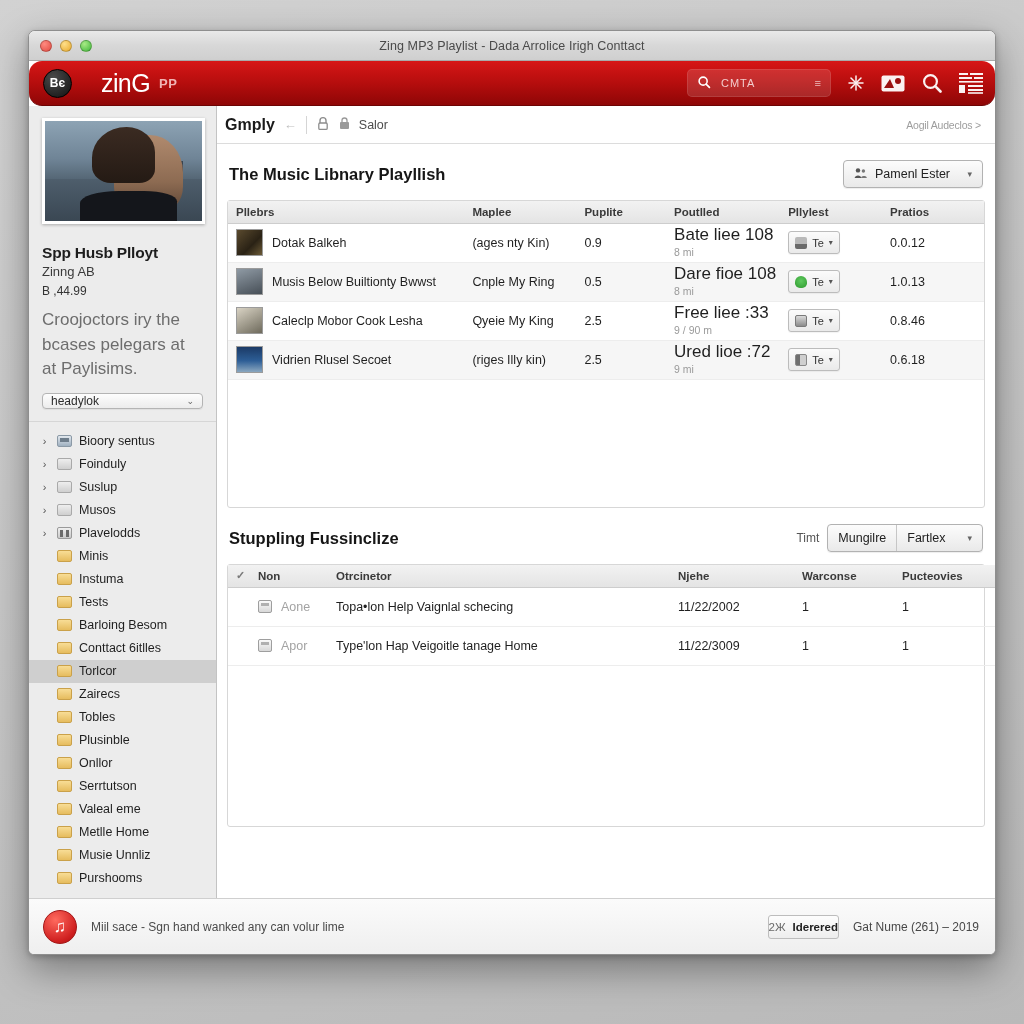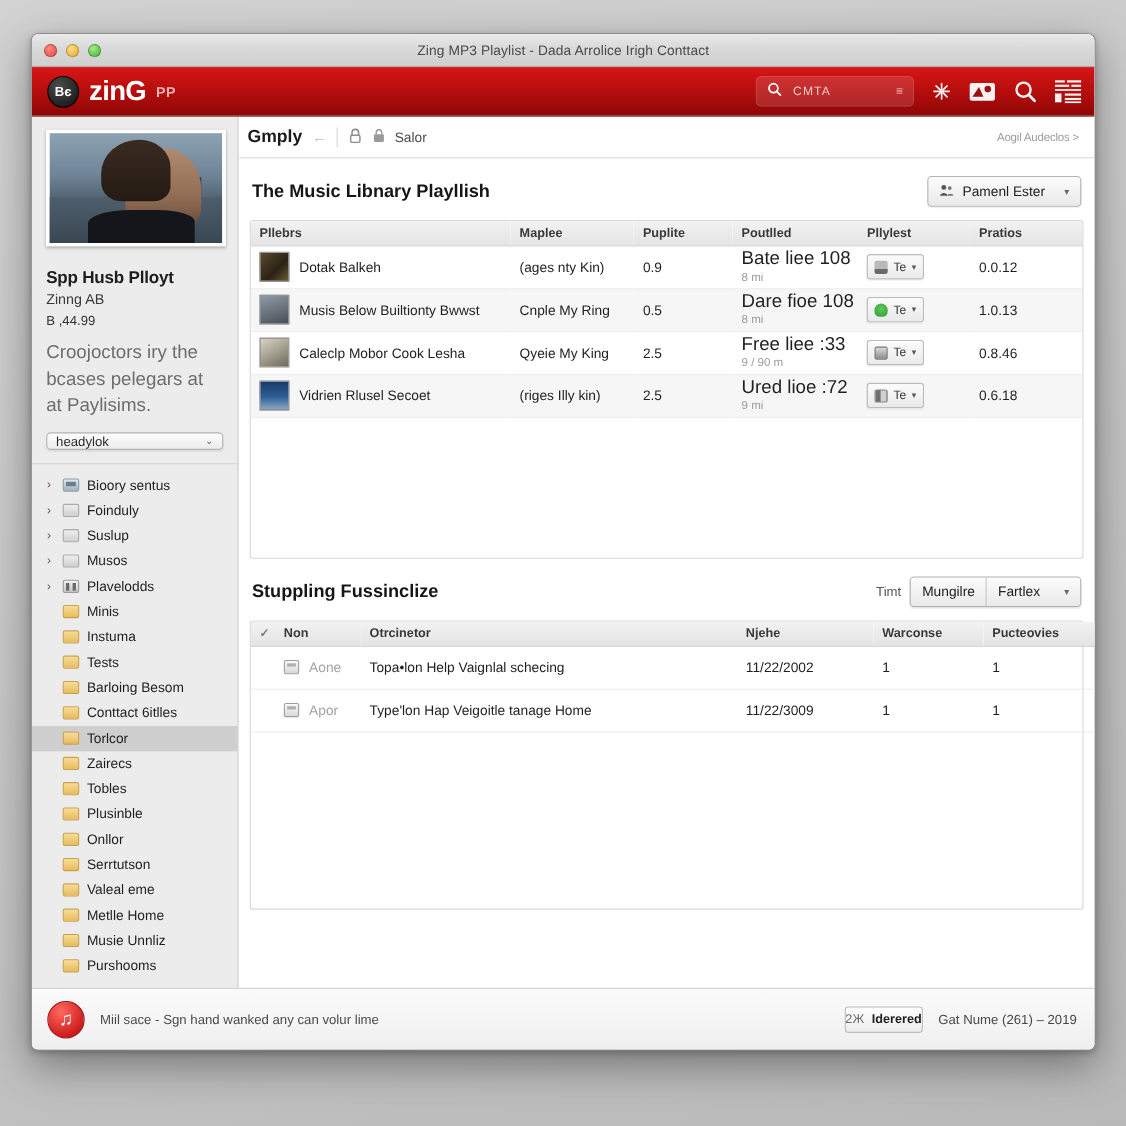--- a/index.html
+++ b/index.html
@@ -53,32 +53,33 @@
   }
 
   
   .appbar {
     height: 45px; flex: 0 0 45px;
     background: linear-gradient(to bottom, #d71616 0%, #b40d0d 52%, #8e0606 100%);
     border-bottom: 1px solid #6d0303;
     display: flex; align-items: center;
     padding: 0 12px 0 14px;
     position: relative;
+    border-radius: 13px;
   }
   .brand { display: flex; align-items: center; gap: 9px; }
   .brand-badge {
     width: 29px; height: 29px; border-radius: 50%;
     background: radial-gradient(circle at 35% 28%, #4a4a4a, #111);
     color: #fff; font-weight: bold; font-size: 12px;
     display: flex; align-items: center; justify-content: center;
     border: 1px solid #000;
   }
   .brand-name {
-    color: #fff; font-size: 25px; font-weight: bold;
-    letter-spacing: -.6px; line-height: 1;
+    color: #fff; font-size: 25px; font-weight: normal;
+    letter-spacing: -.6px; line-height: 1; margin-left: 20px;
   }
   .brand-sub { color: #f0b3b3; font-size: 13px; font-weight: bold; letter-spacing: .5px; }
 
   .appbar-right { margin-left: auto; display: flex; align-items: center; gap: 16px; }
 
   .searchbox {
     display: flex; align-items: center; gap: 10px;
     background: rgba(255,255,255,.13);
     border: 1px solid rgba(255,255,255,.10);
     border-radius: 5px;

